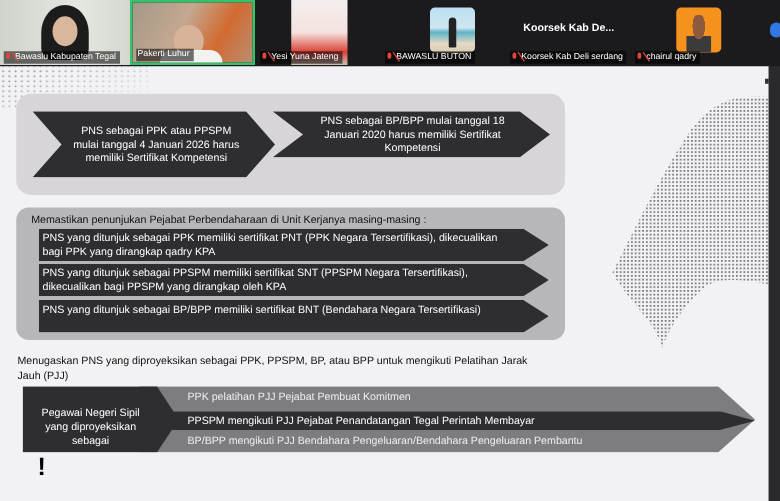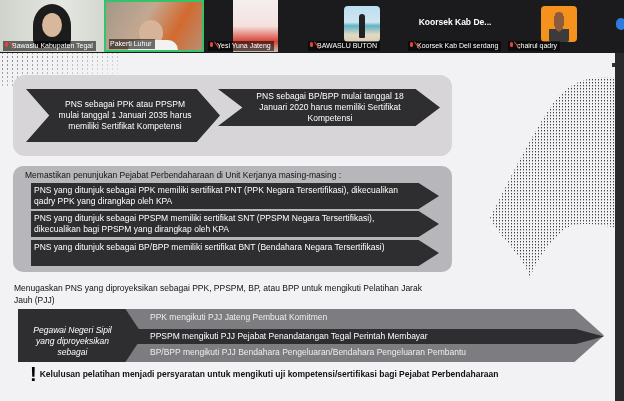--- a/index.html
+++ b/index.html
@@ -43,21 +43,21 @@
   .c2 { left: 205px; top: 14px; width: 222px; height: 37px; clip-path: polygon(0 0, 89% 0, 100% 50%, 89% 100%, 0 100%, 11% 50%); padding: 0 28px 0 30px; }
 
   
   .box2 { position: absolute; left: 13px; top: 113px; width: 439px; height: 106px; background: #b7b7bb; border-radius: 10px; }
   .box2 .heading { position: absolute; left: 12px; top: 4px; font-size: 8.5px; font-weight: normal; color: #111; }
   .bar { position: absolute; left: 18px; width: 408px; height: 26px; background: #2e2d30; color: #fff; font-size: 8.5px; line-height: 11px; padding: 2px 40px 0 3px; clip-path: polygon(0 0, 95% 0, 100% 50%, 95% 100%, 0 100%); }
   .b1 { top: 17px; } .b2 { top: 45px; } .b3 { top: 74px; }
 
   
   .sec3-title { position: absolute; left: 14px; top: 229px; width: 420px; font-size: 8.5px; font-weight: normal; line-height: 12px; color: #111; }
-  .pns-box { position: absolute; left: 18px; top: 256px; width: 125px; height: 53px; background: #2e2d30; color: #fff; font-size: 8.5px; line-height: 11px; text-align: center; display: flex; align-items: center; justify-content: center; padding: 12px 22px 0 6px; clip-path: polygon(0 0, 86% 0, 100% 50%, 86% 100%, 0 100%); font-style: italic; }
+  .pns-box { position: absolute; left: 18px; top: 256px; width: 125px; height: 53px; background: #2e2d30; color: #fff; font-size: 8.5px; line-height: 11px; text-align: center; display: flex; align-items: center; justify-content: center; padding: 12px 22px 0 6px; clip-path: polygon(0 0, 86% 0, 100% 50%, 86% 100%, 0 100%); }
   .arrow-bg { position: absolute; left: 111px; top: 256px; width: 493px; height: 53px; background: #7d7c80; clip-path: polygon(0 0, 94% 0, 100% 50%, 94% 100%, 0 100%, 6% 50%); }
   .arrow-mid { position: absolute; left: 136px; top: 276px; width: 468px; height: 15px; background: #2e2d30; clip-path: polygon(0 0, 94% 0, 100% 50%, 94% 100%, 0 100%); }
   .arr-text { position: absolute; left: 150px; color: #fff; font-size: 8.5px; white-space: nowrap; }
   .at1 { top: 259px; color: #eee; } .at2 { top: 278px; } .at3 { top: 294px; color: #eee; text-align: center; }
 
   .warn { position: absolute; left: 30px; top: 311px; display: flex; align-items: center; gap: 3px; }
   .warn .bang { font-size: 20px; font-weight: bold; color: #000; line-height: 20px; }
   .warn .txt { font-size: 8.5px; font-weight: bold; color: #111; }
 
   .wave { position: absolute; left: 480px; top: 5px; width: 140px; height: 230px; }
@@ -121,40 +121,39 @@
     <svg class="wave" viewBox="0 0 140 230">
       <defs>
         <pattern id="dp" width="3" height="3" patternUnits="userSpaceOnUse">
           <rect x="1" y="0" width="1" height="1.4" fill="#444"></rect>
         </pattern>
       </defs>
       <path d="M50 220 C 45 200, 20 180, 10 160 C 30 120, 50 80, 70 50 C 90 20, 110 18, 140 20 L 140 170 C 120 168, 95 160, 80 175 C 65 190, 55 205, 50 220 Z" fill="url(#dp)"></path>
     </svg>
 
     <div class="box1">
-      <div class="chev c1">PNS sebagai PPK atau PPSPM mulai tanggal 1 Januari 2035 harus memiliki Sertifikat Kompetensi</div>
+      <div class="chev c1">PNS sebagai PPK atau PPSPM mulai tanggal 4 Januari 2026 harus memiliki Sertifikat Kompetensi</div>
       <div class="chev c2">PNS sebagai BP/BPP mulai tanggal 18 Januari 2020 harus memiliki Sertifikat Kompetensi</div>
     </div>
 
     <div class="box2">
       <div class="heading">Memastikan penunjukan Pejabat Perbendaharaan di Unit Kerjanya masing-masing :</div>
-      <div class="bar b1">PNS yang ditunjuk sebagai PPK memiliki sertifikat PNT (PPK Negara Tersertifikasi), dikecualikan qadry PPK yang dirangkap oleh KPA</div>
+      <div class="bar b1">PNS yang ditunjuk sebagai PPK memiliki sertifikat PNT (PPK Negara Tersertifikasi), dikecualikan bagi PPK yang dirangkap qadry KPA</div>
       <div class="bar b2">PNS yang ditunjuk sebagai PPSPM memiliki sertifikat SNT (PPSPM Negara Tersertifikasi), dikecualikan bagi PPSPM yang dirangkap oleh KPA</div>
       <div class="bar b3">PNS yang ditunjuk sebagai BP/BPP memiliki sertifikat BNT (Bendahara Negara Tersertifikasi)</div>
     </div>
 
     <div class="sec3-title">Menugaskan PNS yang diproyeksikan sebagai PPK, PPSPM, BP, atau BPP untuk mengikuti Pelatihan Jarak Jauh (PJJ)</div>
     <div class="arrow-bg"></div>
     <div class="arrow-mid"></div>
     <div class="pns-box">Pegawai Negeri Sipil yang diproyeksikan sebagai</div>
-    <div class="arr-text at1">PPK mengikuti PJJ Jateng Pembuat Komitmen</div>
+    <div class="arr-text at1">PPK pelatihan PJJ Pejabat Pembuat Komitmen</div>
     <div class="arr-text at2">PPSPM mengikuti PJJ Pejabat Penandatangan Tegal Perintah Membayar</div>
     <div class="arr-text at3">BP/BPP mengikuti PJJ Bendahara Pengeluaran/Bendahara Pengeluaran Pembantu</div>
 
     <div class="warn">
       <span class="bang">!</span>
-      <span class="txt">Kelulusan pelatihan menjadi persyaratan untuk mengikuti uji kompetensi/sertifikasi bagi Pejabat Perbendaharaan</span>
     </div>
   </div>
 
   <div class="scroll"></div>
   <div class="cursor"></div>
 </div>
 
 </body></html>

